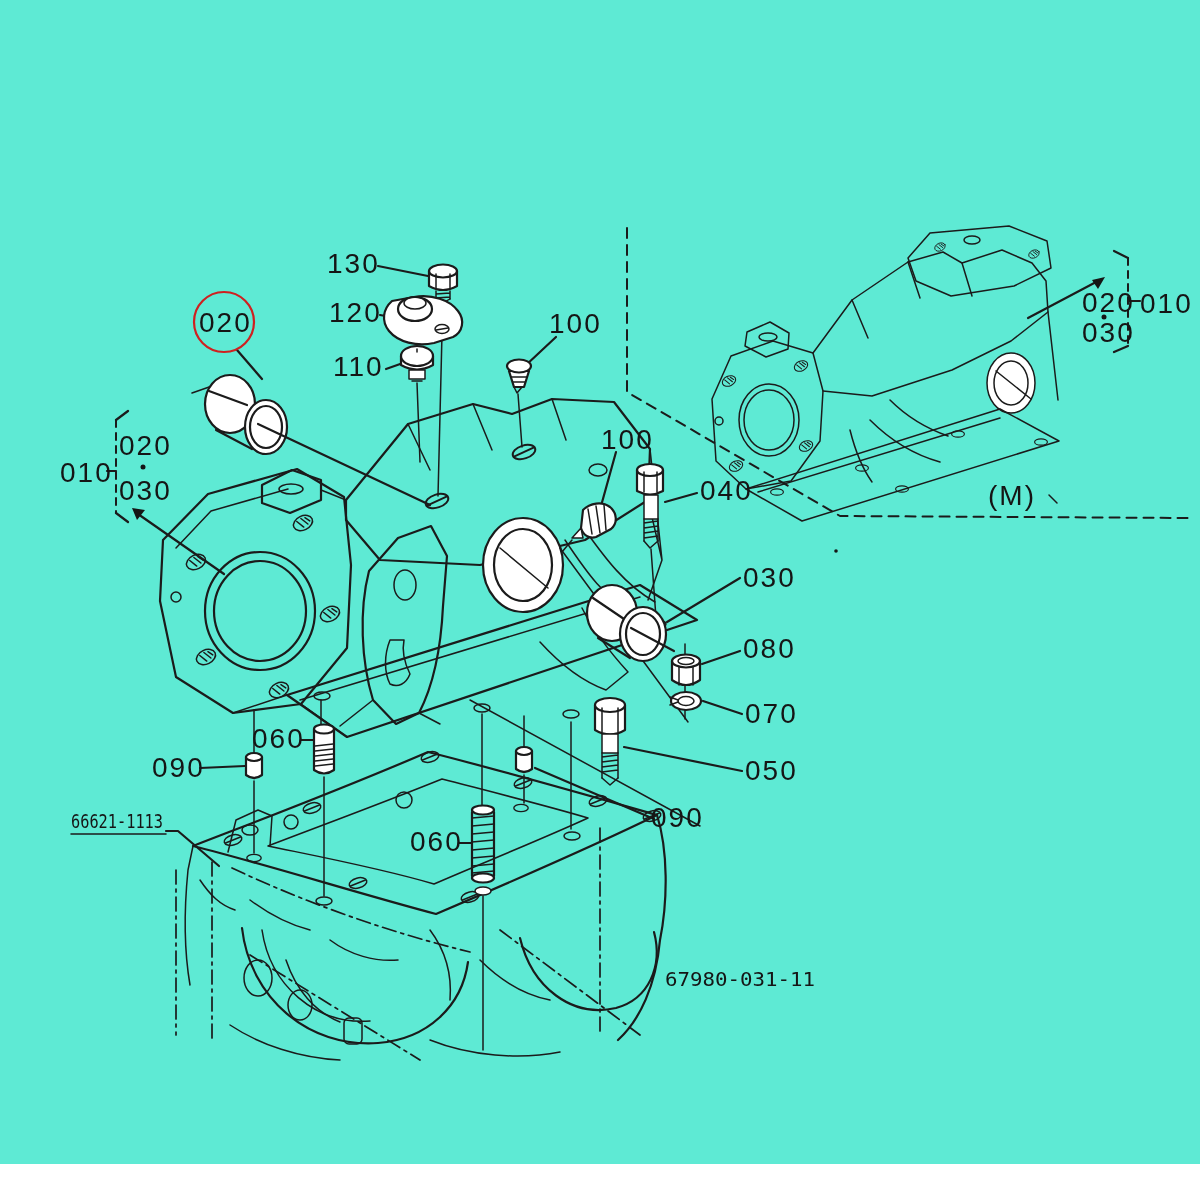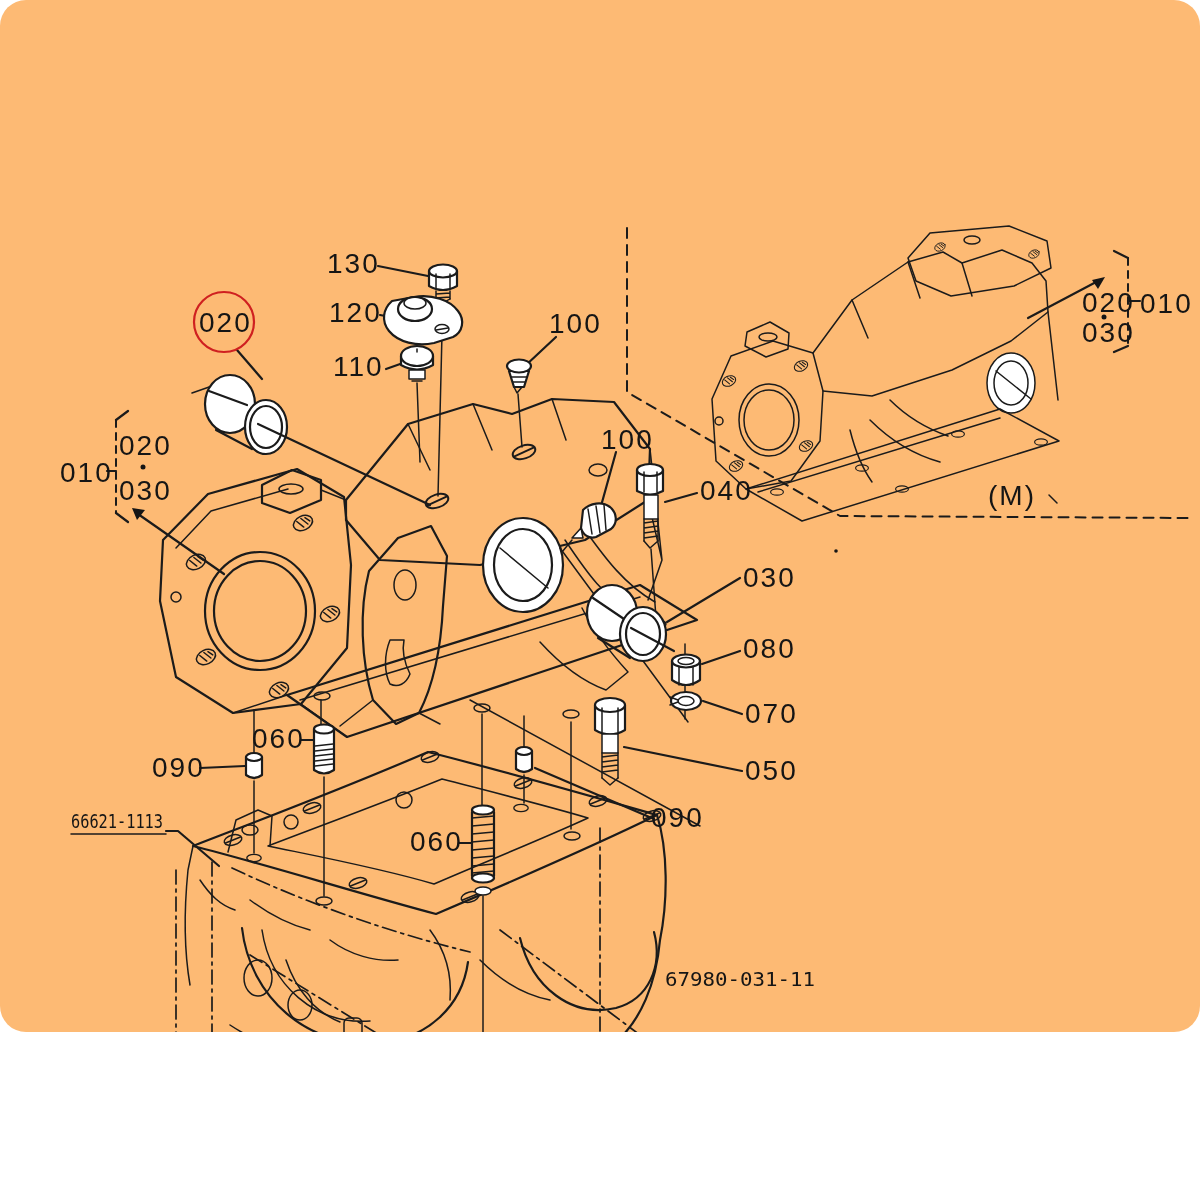--- a/index.html
+++ b/index.html
@@ -1,16 +1,16 @@
 <!DOCTYPE html>
 <html><head>
 <meta charset="utf-8">
 <style>
   html,body{margin:0;padding:0;background:#ffffff;}
-  .stage{position:relative;width:1200px;height:1032px;background:#fdba74;overflow:hidden;border-radius:26px;}
+  .stage{position:relative;width:1200px;height:1164px;background:#5eead4;overflow:hidden;}
   svg{display:block;}
   .draw{fill:none;stroke:#1b1b1b;stroke-width:2.2;stroke-linecap:round;stroke-linejoin:round;}
   .thin{stroke-width:1.5;}
   .w{fill:#ffffff;}
   .cl{stroke-dasharray:14 5 3 5;stroke-width:1.7;}
   .dash{stroke-dasharray:10 7;stroke-width:2;}
   .bdash{stroke-dasharray:7 6;stroke-width:2;}
   .lbl{font-family:"Liberation Sans",sans-serif;font-size:28px;letter-spacing:2px;fill:#151515;stroke:none;}
   .pn{font-family:"DejaVu Sans Mono",monospace;font-size:19px;fill:#151515;stroke:none;}
   .dot{fill:#151515;stroke:none;}

